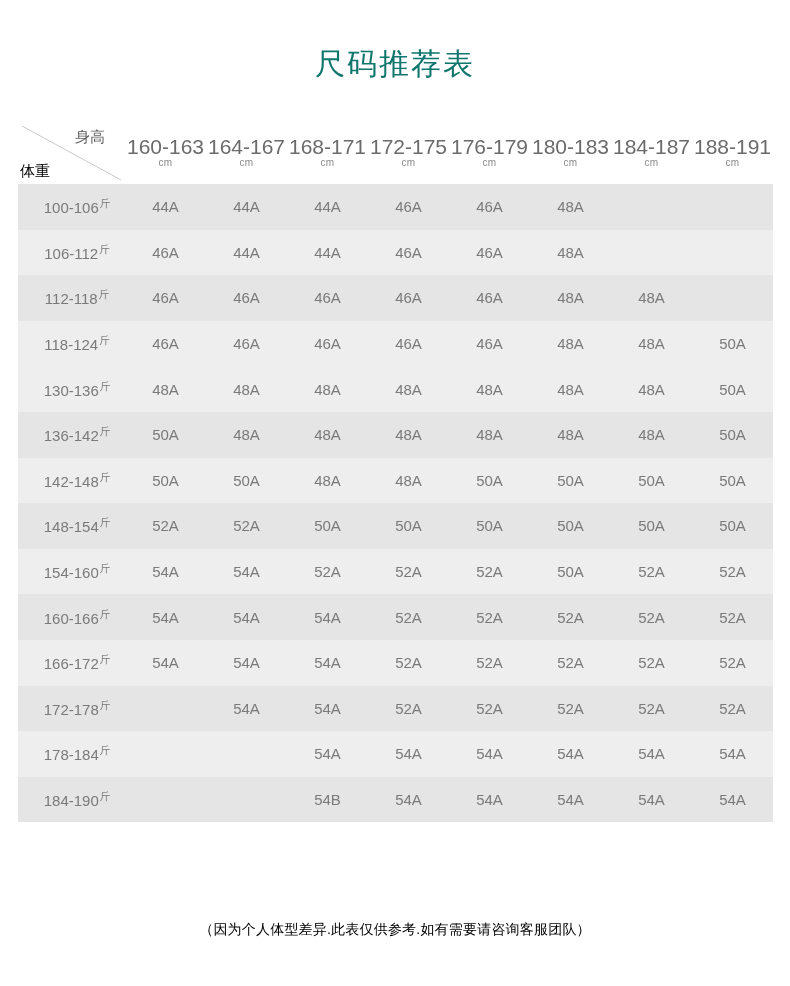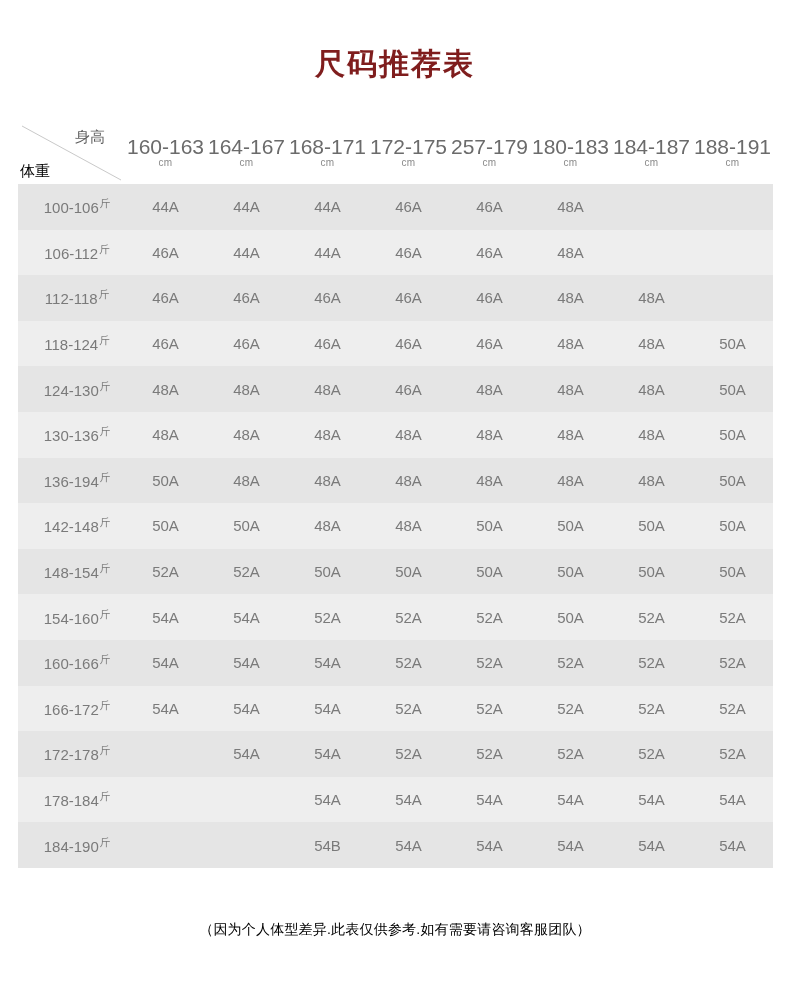--- a/index.html
+++ b/index.html
@@ -24,23 +24,23 @@
   }
 
   
   .title {
     position: absolute;
     top: 44px;
     left: 0;
     width: 790px;
     text-align: center;
     font-size: 30px;
-    font-weight: 700;
+    font-weight: 400;
     letter-spacing: 2px;
-    color: #7f1d1d;
+    color: #0f766e;
     line-height: 40px;
   }
 
   
   .size-table {
     position: absolute;
     top: 122px;
     left: 18px;
     width: 755px;
     border-collapse: collapse;
@@ -194,21 +194,21 @@
         </th>
         <th>
           <span class="head-range">168-171</span>
           <span class="head-unit">cm</span>
         </th>
         <th>
           <span class="head-range">172-175</span>
           <span class="head-unit">cm</span>
         </th>
         <th>
-          <span class="head-range">257-179</span>
+          <span class="head-range">176-179</span>
           <span class="head-unit">cm</span>
         </th>
         <th>
           <span class="head-range">180-183</span>
           <span class="head-unit">cm</span>
         </th>
         <th>
           <span class="head-range">184-187</span>
           <span class="head-unit">cm</span>
         </th>
@@ -256,44 +256,33 @@
           <th class="row-label"><span>118-124</span><span class="unit">斤</span></th>
           <td>46A</td>
           <td>46A</td>
           <td>46A</td>
           <td>46A</td>
           <td>46A</td>
           <td>48A</td>
           <td>48A</td>
           <td>50A</td>
         </tr>
-        <tr class="plain">
-          <th class="row-label"><span>124-130</span><span class="unit">斤</span></th>
-          <td>48A</td>
-          <td>48A</td>
-          <td>48A</td>
-          <td>46A</td>
-          <td>48A</td>
-          <td>48A</td>
-          <td>48A</td>
-          <td>50A</td>
-        </tr>
         <tr class="striped">
           <th class="row-label"><span>130-136</span><span class="unit">斤</span></th>
           <td>48A</td>
           <td>48A</td>
           <td>48A</td>
           <td>48A</td>
           <td>48A</td>
           <td>48A</td>
           <td>48A</td>
           <td>50A</td>
         </tr>
         <tr class="plain">
-          <th class="row-label"><span>136-194</span><span class="unit">斤</span></th>
+          <th class="row-label"><span>136-142</span><span class="unit">斤</span></th>
           <td>50A</td>
           <td>48A</td>
           <td>48A</td>
           <td>48A</td>
           <td>48A</td>
           <td>48A</td>
           <td>48A</td>
           <td>50A</td>
         </tr>
         <tr class="striped">

